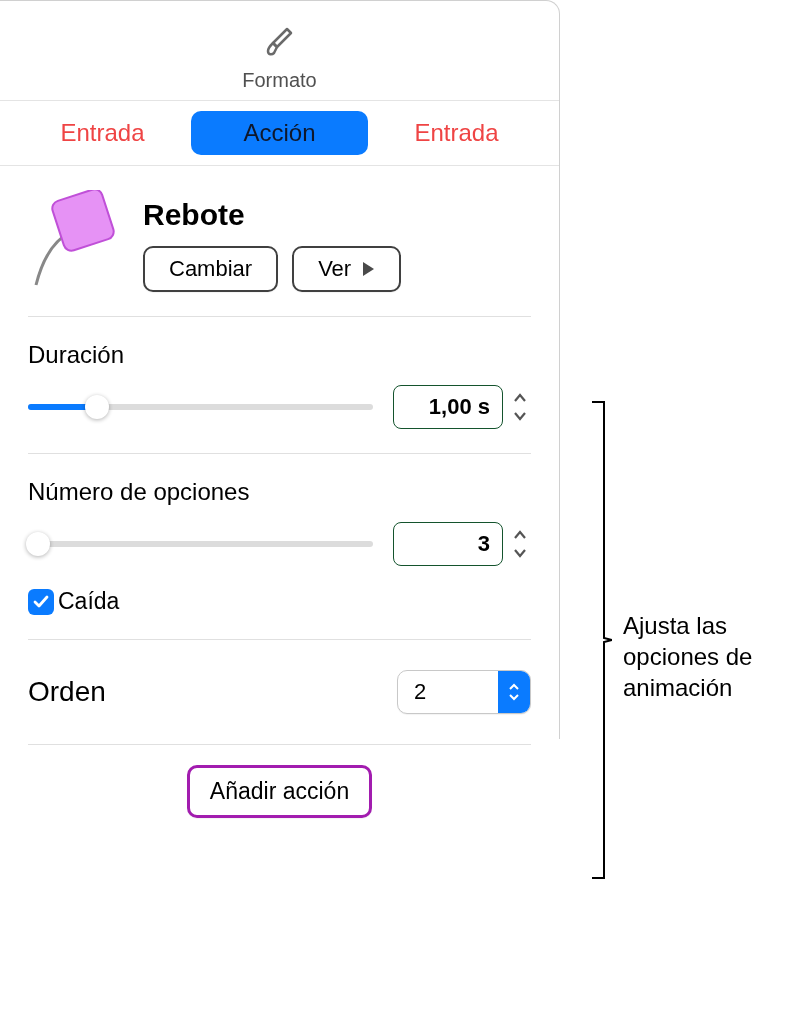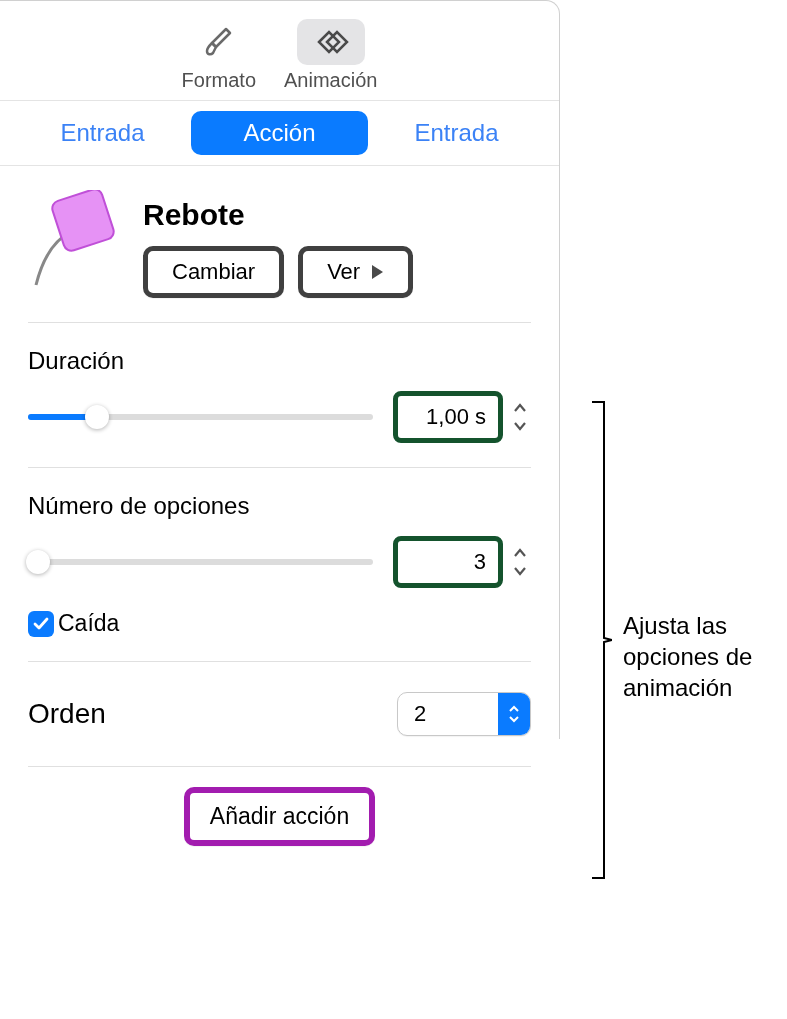--- a/index.html
+++ b/index.html
@@ -55,28 +55,28 @@
       display: flex;
       border-top: 1px solid #e4e4e4;
       border-bottom: 1px solid #e4e4e4;
       padding: 10px 14px;
       gap: 0;
     }
     .tab {
       flex: 1;
       text-align: center;
       font-size: 24px;
-      color: #3b82f6;
+      color: #ef4444;
       padding: 8px 0;
       border-radius: 10px;
       cursor: pointer;
     }
     .tab.active {
       background: #0a7bff;
-      color: #ffffff;
+      color: #0f172a;
       font-weight: 500;
     }
     .content {
       padding: 24px 28px 10px 28px;
       flex: 1;
       display: flex;
       flex-direction: column;
     }
     .effect-header {
       display: flex;
@@ -95,21 +95,21 @@
       font-weight: 700;
       margin-bottom: 14px;
       margin-top: 8px;
     }
     .effect-buttons {
       display: flex;
       gap: 14px;
     }
     .mac-btn {
       background: #fff;
-      border: 5px solid #404040;
+      border: 2px solid #404040;
       border-radius: 10px;
       padding: 8px 24px;
       font-size: 22px;
       cursor: pointer;
       box-shadow: 0 1px 1px rgba(0,0,0,0.05);
       display: inline-flex;
       align-items: center;
       gap: 10px;
     }
     .divider {
@@ -162,26 +162,27 @@
       border-radius: 50%;
       box-shadow: 0 1px 4px rgba(0,0,0,0.3);
     }
     .stepper-group {
       display: flex;
       align-items: center;
       gap: 6px;
     }
     .value-field {
       width: 110px;
-      border: 5px solid #14532d;
+      border: 1px solid #14532d;
       border-radius: 8px;
       padding: 8px 12px;
       font-size: 22px;
       text-align: right;
       background: #fff;
+      font-weight: bold;
     }
     .stepper {
       display: flex;
       flex-direction: column;
       gap: 0;
     }
     .stepper-btn {
       width: 22px;
       height: 18px;
       display: flex;
@@ -243,21 +244,21 @@
       justify-content: center;
       gap: 2px;
     }
     .footer {
       display: flex;
       justify-content: center;
       padding: 20px 0;
     }
     .add-btn {
       background: #fff;
-      border: 6px solid #a21caf;
+      border: 3px solid #a21caf;
       border-radius: 10px;
       padding: 10px 20px;
       font-size: 23px;
       cursor: pointer;
       box-shadow: 0 1px 1px rgba(0,0,0,0.05);
     }
     .callout {
       position: absolute;
       left: 592px;
       top: 400px;
@@ -286,29 +287,20 @@
 
   <div class="toolbar">
     <div class="toolbar-btn">
       <div class="toolbar-icon-wrap">
         <svg width="34" height="34" viewBox="0 0 34 34">
           <path d="M24 4 L28 8 L14 22 L10 18 Z" fill="none" stroke="#6a6a6a" stroke-width="2.5" stroke-linejoin="round"></path>
           <path d="M10 18 L14 22 L11 28 C9 30 5 30 5 26 C5 23 8 20 10 18 Z" fill="none" stroke="#6a6a6a" stroke-width="2.5" stroke-linejoin="round"></path>
         </svg>
       </div>
       <span class="toolbar-label">Formato</span>
-    </div>
-    <div class="toolbar-btn">
-      <div class="toolbar-icon-wrap active">
-        <svg width="44" height="32" viewBox="0 0 44 32">
-          <path d="M10 16 L20 6 L30 16 L20 26 Z" fill="none" stroke="#4a4a4a" stroke-width="2.5"></path>
-          <path d="M18 16 L28 6 L38 16 L28 26 Z" fill="none" stroke="#4a4a4a" stroke-width="2.5"></path>
-        </svg>
-      </div>
-      <span class="toolbar-label">Animación</span>
     </div>
   </div>
 
   <div class="tabs">
     <div class="tab">Entrada</div>
     <div class="tab active">Acción</div>
     <div class="tab">Entrada</div>
   </div>
 
   <div class="content">

